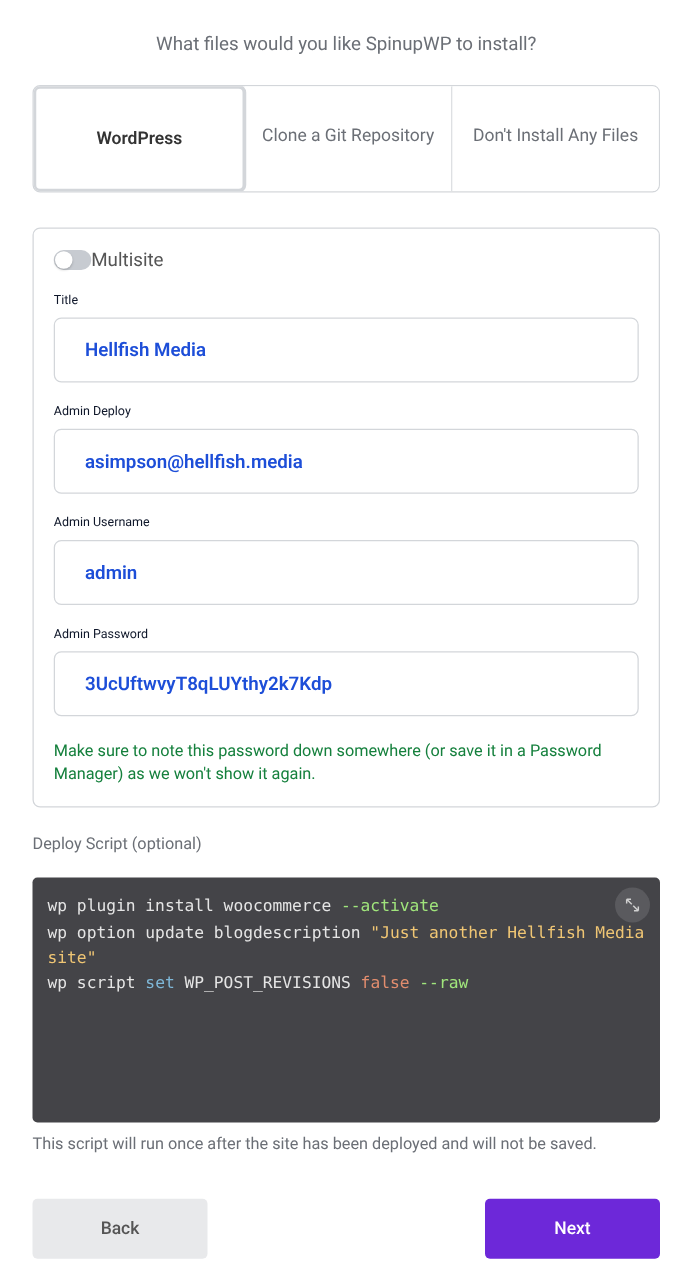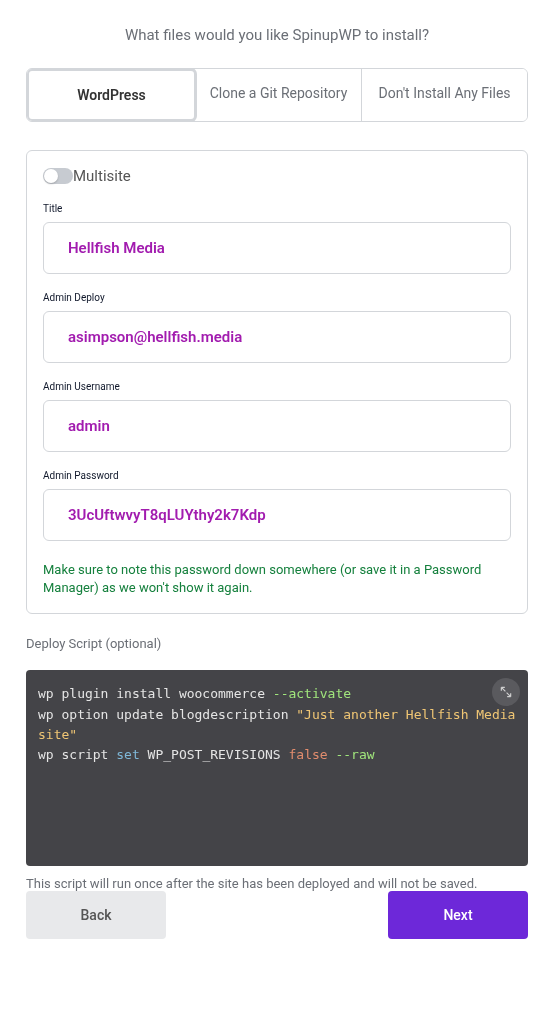--- a/index.html
+++ b/index.html
@@ -19,21 +19,21 @@
   .tabs {
     display: flex;
     border: 1px solid #d3d6da;
     border-radius: 6px;
     overflow: hidden;
     margin-bottom: 28px;
   }
   .tab {
     flex: 1;
     text-align: center;
-    padding: 16px 8px;
+    padding: 32px 8px;
     font-size: 14px;
     color: #6b6f76;
     background: #fff;
     border-right: 1px solid #d3d6da;
     cursor: pointer;
   }
   .tab:last-child { border-right: none; }
   .tab.active {
     color: #333;
     font-weight: 600;
@@ -82,21 +82,21 @@
     color: #0f172a;
     margin-bottom: 8px;
   }
   .input {
     width: 100%;
     padding: 16px 24px;
     border: 1px solid #d3d6da;
     border-radius: 6px;
     font-size: 15px;
     font-weight: 600;
-    color: #a21caf;
+    color: #1d4ed8;
     font-family: inherit;
   }
   .hint {
     font-size: 13px;
     color: #15803d;
     margin-top: 20px;
     line-height: 1.4;
   }
   .section-label {
     font-size: 13px;
@@ -131,20 +131,21 @@
     display: flex;
     align-items: center;
     justify-content: center;
     cursor: pointer;
   }
   .expand-btn svg { width: 14px; height: 14px; stroke: #d0d0d0; fill: none; stroke-width: 2; }
   .note {
     font-size: 13px;
     color: #6b6f76;
     margin-top: 10px;
+    margin-bottom: 36px;
   }
   .button-row {
     display: flex;
     justify-content: space-between;
   }
   .btn {
     min-width: 140px;
     padding: 16px 6px;
     text-align: center;
     border-radius: 4px;

